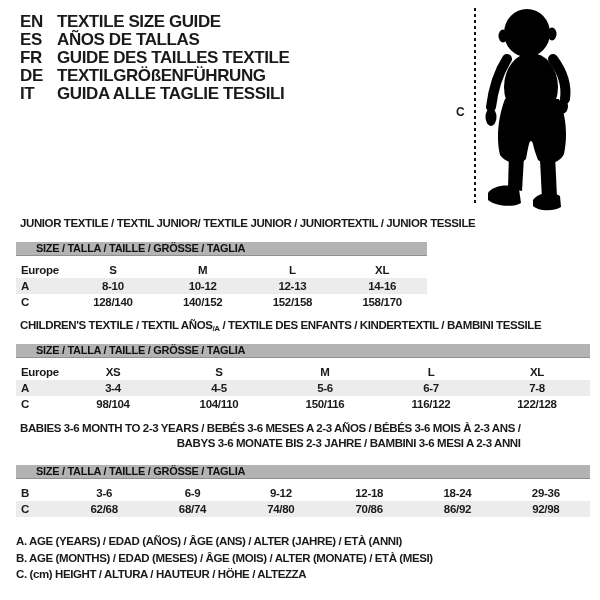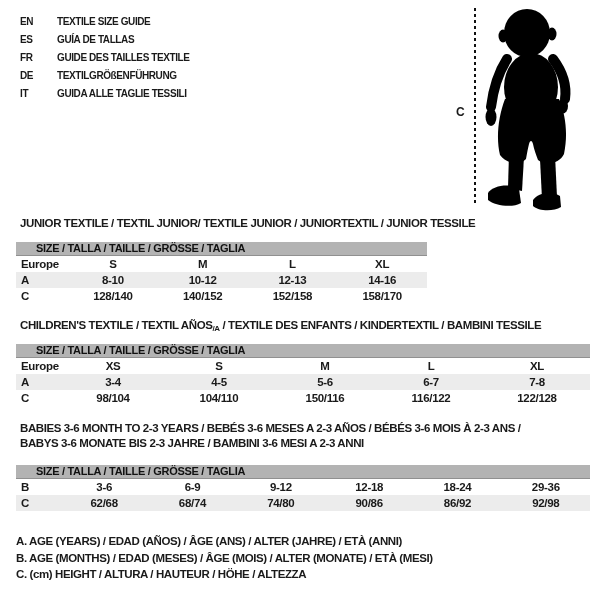--- a/index.html
+++ b/index.html
@@ -4,59 +4,59 @@
 <style>
   html,body{margin:0;padding:0;background:#fff;}
   body{width:600px;height:600px;position:relative;overflow:hidden;
        font-family:"Liberation Sans",sans-serif;color:#1a1a1a;
        -webkit-font-smoothing:antialiased;}
   .abs{position:absolute;}
   .b{font-weight:bold;letter-spacing:-0.4px;}
 
   
   .lang-list{left:20px;top:13px;}
-  .lang-row{display:flex;height:18px;line-height:18px;font-size:10px;}
+  .lang-row{display:flex;height:18px;line-height:18px;font-size:17px;}
   .lang-code{width:37px;flex:0 0 37px;}
   .lang-label{white-space:nowrap;}
 
   
   .dotline{left:474px;top:8px;width:2px;height:198px;
            background:repeating-linear-gradient(to bottom,#111 0 3px,transparent 3px 6px);}
   .c-label{left:456px;top:105px;font-size:12px;}
   .baby{left:483px;top:7px;}
 
   
   .sec-title{font-size:11.5px;line-height:15px;white-space:nowrap;}
   .sub{font-size:8px;vertical-align:-2px;}
 
   
   .tbl-block{left:16px;}
   .size-bar{height:13px;line-height:13px;background:#b3b3b3;border-bottom:1px solid #909090;
             padding-left:20px;font-size:11px;font-weight:bold;letter-spacing:-0.3px;color:#111;}
-  table{border-collapse:collapse;table-layout:fixed;width:100%;}
+  table{border-collapse:collapse;table-layout:fixed;width:100%;margin-top:6px;}
   td{height:16px;padding:0;font-size:11.5px;font-weight:bold;letter-spacing:-0.3px;
      text-align:center;vertical-align:middle;white-space:nowrap;}
   td.lab{text-align:left;padding-left:5px;}
   tr.r-gray{background:#ececec;}
   tr.r-white{background:#ffffff;}
 
   
   .legend div{height:16.5px;line-height:16.5px;font-size:11.5px;white-space:nowrap;}
 </style>
 </head>
 <body>
 
 <div class="abs lang-list">
   <div class="lang-row b">
     <span class="lang-code">EN</span>
     <span class="lang-label">TEXTILE SIZE GUIDE</span>
   </div>
   <div class="lang-row b">
     <span class="lang-code">ES</span>
-    <span class="lang-label">GUÍA DE TALLAS</span>
+    <span class="lang-label">AÑOS DE TALLAS</span>
   </div>
   <div class="lang-row b">
     <span class="lang-code">FR</span>
     <span class="lang-label">GUIDE DES TAILLES TEXTILE</span>
   </div>
   <div class="lang-row b">
     <span class="lang-code">DE</span>
     <span class="lang-label">TEXTILGRÖßENFÜHRUNG</span>
   </div>
   <div class="lang-row b">
@@ -158,21 +158,21 @@
       <td>98/104</td>
       <td>104/110</td>
       <td>150/116</td>
       <td>116/122</td>
       <td>122/128</td>
     </tr>
   </tbody>
     </table>
 </div>
 
-<div class="abs sec-title b" style="left:20px;top:421px;">
+<div class="abs sec-title b" style="left:20px;top:421px;text-align:right;">
   <div>BABIES 3-6 MONTH TO 2-3 YEARS / BEBÉS 3-6 MESES A 2-3 AÑOS / BÉBÉS 3-6 MOIS À 2-3 ANS /</div>
   <div>BABYS 3-6 MONATE BIS 2-3 JAHRE / BAMBINI 3-6 MESI A 2-3 ANNI</div>
 </div>
 <div class="abs tbl-block" style="top:465px;width:574px;">
   <div class="size-bar">SIZE / TALLA / TAILLE / GRÖSSE / TAGLIA</div>
   <table>
     <colgroup>
         <col style="width:44px">
         <col>
         <col>
@@ -189,21 +189,21 @@
       <td>9-12</td>
       <td>12-18</td>
       <td>18-24</td>
       <td>29-36</td>
     </tr>
     <tr class="r-gray">
       <td class="lab">C</td>
       <td>62/68</td>
       <td>68/74</td>
       <td>74/80</td>
-      <td>90/86</td>
+      <td>70/86</td>
       <td>86/92</td>
       <td>92/98</td>
     </tr>
   </tbody>
     </table>
 </div>
 
 <div class="abs legend b" style="left:16px;top:533px;">
   <div>A. AGE (YEARS) / EDAD (AÑOS) / ÂGE (ANS) / ALTER (JAHRE) / ETÀ (ANNI)</div>
   <div>B. AGE (MONTHS) / EDAD (MESES) / ÂGE (MOIS) / ALTER (MONATE) / ETÀ (MESI)</div>

